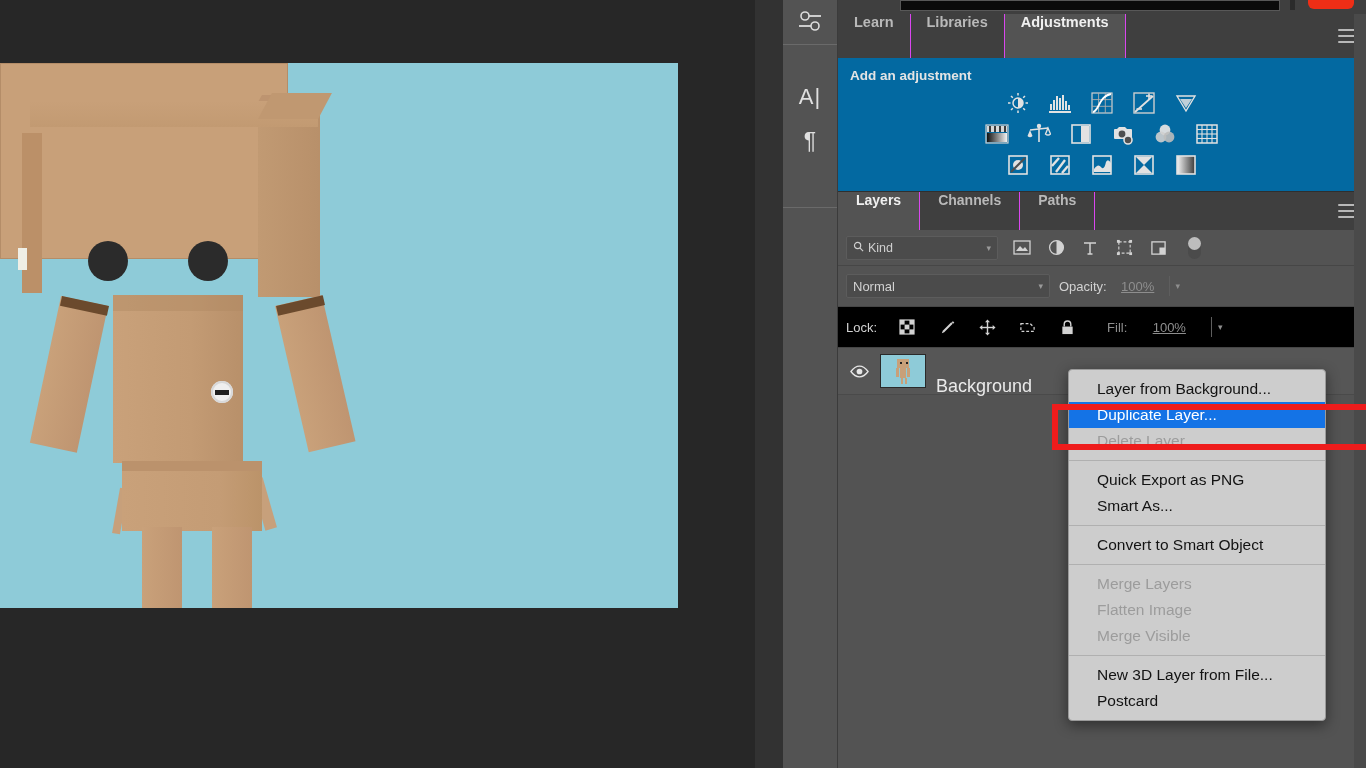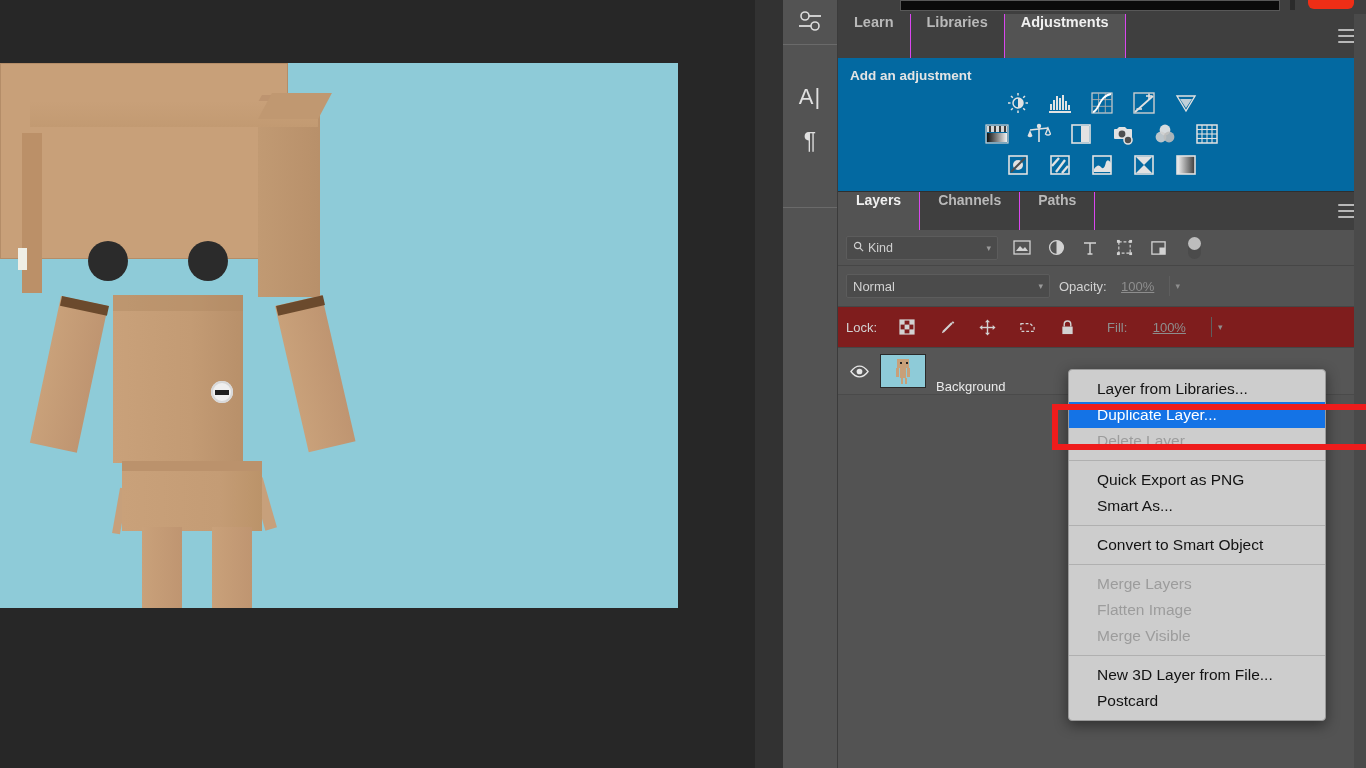--- a/index.html
+++ b/index.html
@@ -112,36 +112,36 @@
         border-bottom:1px solid #464646;gap:9px;}
   .blend-select{width:190px;height:22px;background:#4b4b4b;border:1px solid #5c5c5c;border-radius:2px;
         display:flex;align-items:center;padding:0 6px;color:#d2d2d2;font-size:13px;}
   .blend-select .caret{margin-left:auto;font-size:9px;color:#9a9a9a;}
   .opacity-lbl{color:#d2d2d2;font-size:13px;}
   .opacity-val{width:44px;height:20px;color:#8e8e8e;font-size:13px;display:flex;align-items:center;
         justify-content:center;text-decoration:underline;}
   .mini-caret{width:16px;height:20px;display:flex;align-items:center;justify-content:center;
         color:#8e8e8e;font-size:9px;border-left:1px solid #5e5e5e;}
 
-  .lock-row{height:40px;display:flex;align-items:center;padding:0 8px;background:#7f1d1d;
+  .lock-row{height:40px;display:flex;align-items:center;padding:0 8px;background:#000000;
         border-bottom:1px solid #464646;gap:20px;}
   .lock-lbl{color:#d2d2d2;font-size:13px;}
   .lock-ico{width:20px;height:20px;display:flex;align-items:center;justify-content:center;color:#d2d2d2;}
   .fill-lbl{color:#8e8e8e;font-size:13px;margin-left:10px;}
 
   .layer-row{height:46px;display:flex;align-items:center;gap:10px;padding:0 10px;background:#565656;
         border-bottom:1px solid #4a4a4a;}
   .eye-ico{width:22px;display:flex;align-items:center;justify-content:center;color:#e3e3e3;}
   .layer-thumb{width:44px;height:32px;background:#8ecbd8;border:1px solid #2a2a2a;position:relative;overflow:hidden;}
   .lt-head{position:absolute;left:16px;top:4px;width:12px;height:9px;background:#c8a079;}
   .lt-eye{position:absolute;width:2px;height:2px;background:#222;top:7px;}
   .lt-body{position:absolute;left:19px;top:13px;width:6px;height:10px;background:#c8a079;}
   .lt-arm{position:absolute;top:13px;width:3px;height:9px;background:#c8a079;}
   .lt-leg{position:absolute;top:23px;width:2px;height:6px;background:#c8a079;}
-  .layer-name{color:#eaeaea;font-size:13px;margin-top:30px;}
+  .layer-name{color:#eaeaea;font-size:18px;margin-top:30px;}
   .layers-rest{background:#535353;height:320px;}
 
   
   .right-strip{position:absolute;right:0;top:14px;width:12px;height:754px;background:#4a4a4a;}
 
   
   .ctx-menu{position:absolute;left:1068px;top:369px;width:256px;background:#cdcdcd;
         border:1px solid #9a9a9a;border-radius:4px;box-shadow:0 4px 14px rgba(0,0,0,.45);
         padding:6px 0 6px 0;z-index:40;}
   .ctx-item{height:26px;display:flex;align-items:center;padding:0 10px 0 28px;
@@ -569,21 +569,21 @@
       <div class="layers-rest"></div>
     </div>
 
   </div>
 
   <div class="right-strip"></div>
 
   <div class="ctx-menu">
 
     <div class="ctx-item">
-      <span>Layer from Libraries...</span>
+      <span>Layer from Background...</span>
     </div>
     <div class="ctx-item highlight">
       <span>Duplicate Layer...</span>
     </div>
     <div class="ctx-item disabled">
       <span>Delete Layer</span>
     </div>
 
     <div class="ctx-sep"></div>
 

